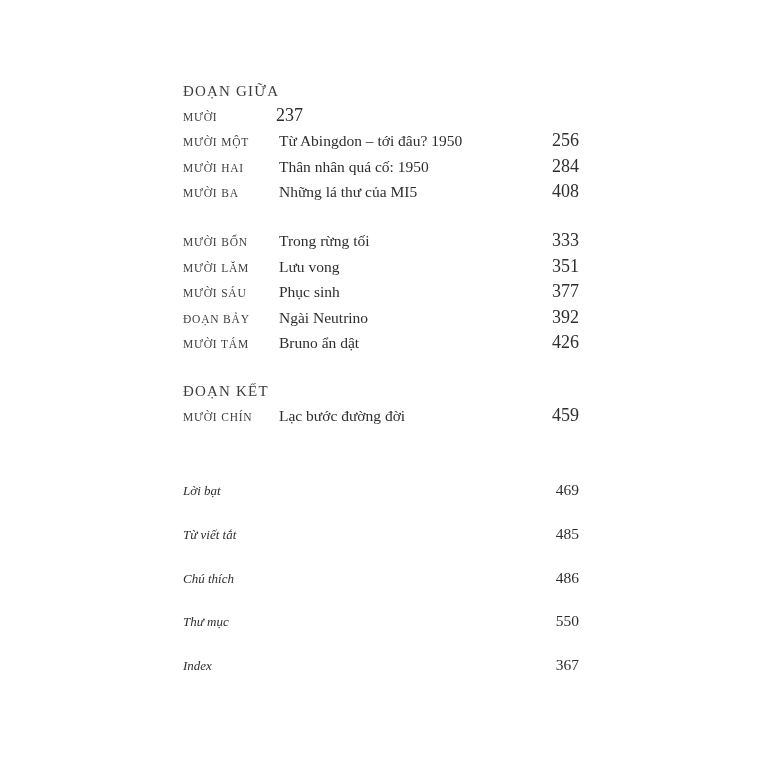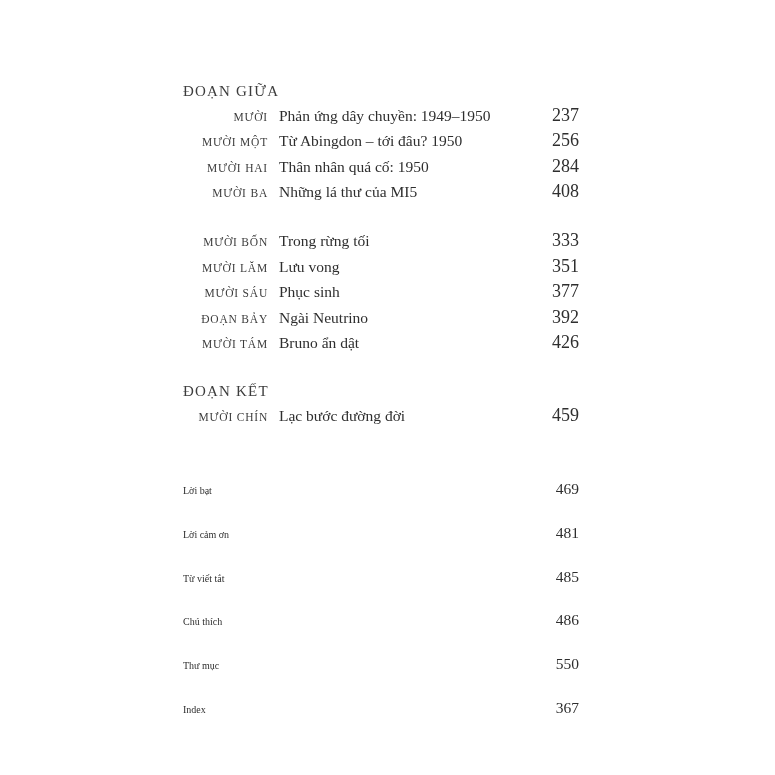--- a/index.html
+++ b/index.html
@@ -34,21 +34,20 @@
   }
   .toc-row {
     display: flex;
     align-items: baseline;
     line-height: 23.5px;
     white-space: nowrap;
   }
   .chapter-label {
     width: 85px;
     flex: 0 0 85px;
-    text-align: right;
     font-size: 11.5px;
     letter-spacing: 0.8px;
     color: #3d3d3d;
   }
   .chapter-title {
     flex: 1 1 auto;
     margin-left: 11px;
     font-size: 15.5px;
     color: #2e2e2e;
     overflow: hidden;
@@ -62,41 +61,41 @@
   }
   .back-matter { margin-top: 30px; }
   .back-row {
     display: flex;
     align-items: baseline;
     line-height: 23.8px;
     white-space: nowrap;
   }
   .back-title {
     flex: 1 1 auto;
-    font-size: 10px;
+    font-style: italic;
+    font-size: 13px;
     color: #2e2e2e;
     margin-top: 20px;
   }
   .back-page {
     flex: 0 0 auto;
     margin-left: 1px;
     font-size: 15.5px;
     color: #2e2e2e;
   }
 </style>
 </head>
 <body>
 
 <div class="page">
   <div class="toc" id="toc-root">
       <div class="toc-section">
         <div class="section-heading">ĐOẠN GIỮA</div>
         <div class="toc-row">
           <span class="chapter-label">MƯỜI</span>
-          <span class="chapter-title">Phản ứng dây chuyền: 1949–1950</span>
           <span class="page-number">237</span>
         </div>
         <div class="toc-row">
           <span class="chapter-label">MƯỜI MỘT</span>
           <span class="chapter-title">Từ Abingdon – tới đâu? 1950</span>
           <span class="page-number">256</span>
         </div>
         <div class="toc-row">
           <span class="chapter-label">MƯỜI HAI</span>
           <span class="chapter-title">Thân nhân quá cố: 1950</span>
@@ -142,24 +141,20 @@
           <span class="chapter-title">Lạc bước đường đời</span>
           <span class="page-number">459</span>
         </div>
       </div>
       <div class="back-matter">
         <div class="back-row">
           <span class="back-title">Lời bạt</span>
           <span class="back-page">469</span>
         </div>
         <div class="back-row">
-          <span class="back-title">Lời cảm ơn</span>
-          <span class="back-page">481</span>
-        </div>
-        <div class="back-row">
           <span class="back-title">Từ viết tắt</span>
           <span class="back-page">485</span>
         </div>
         <div class="back-row">
           <span class="back-title">Chú thích</span>
           <span class="back-page">486</span>
         </div>
         <div class="back-row">
           <span class="back-title">Thư mục</span>
           <span class="back-page">550</span>

